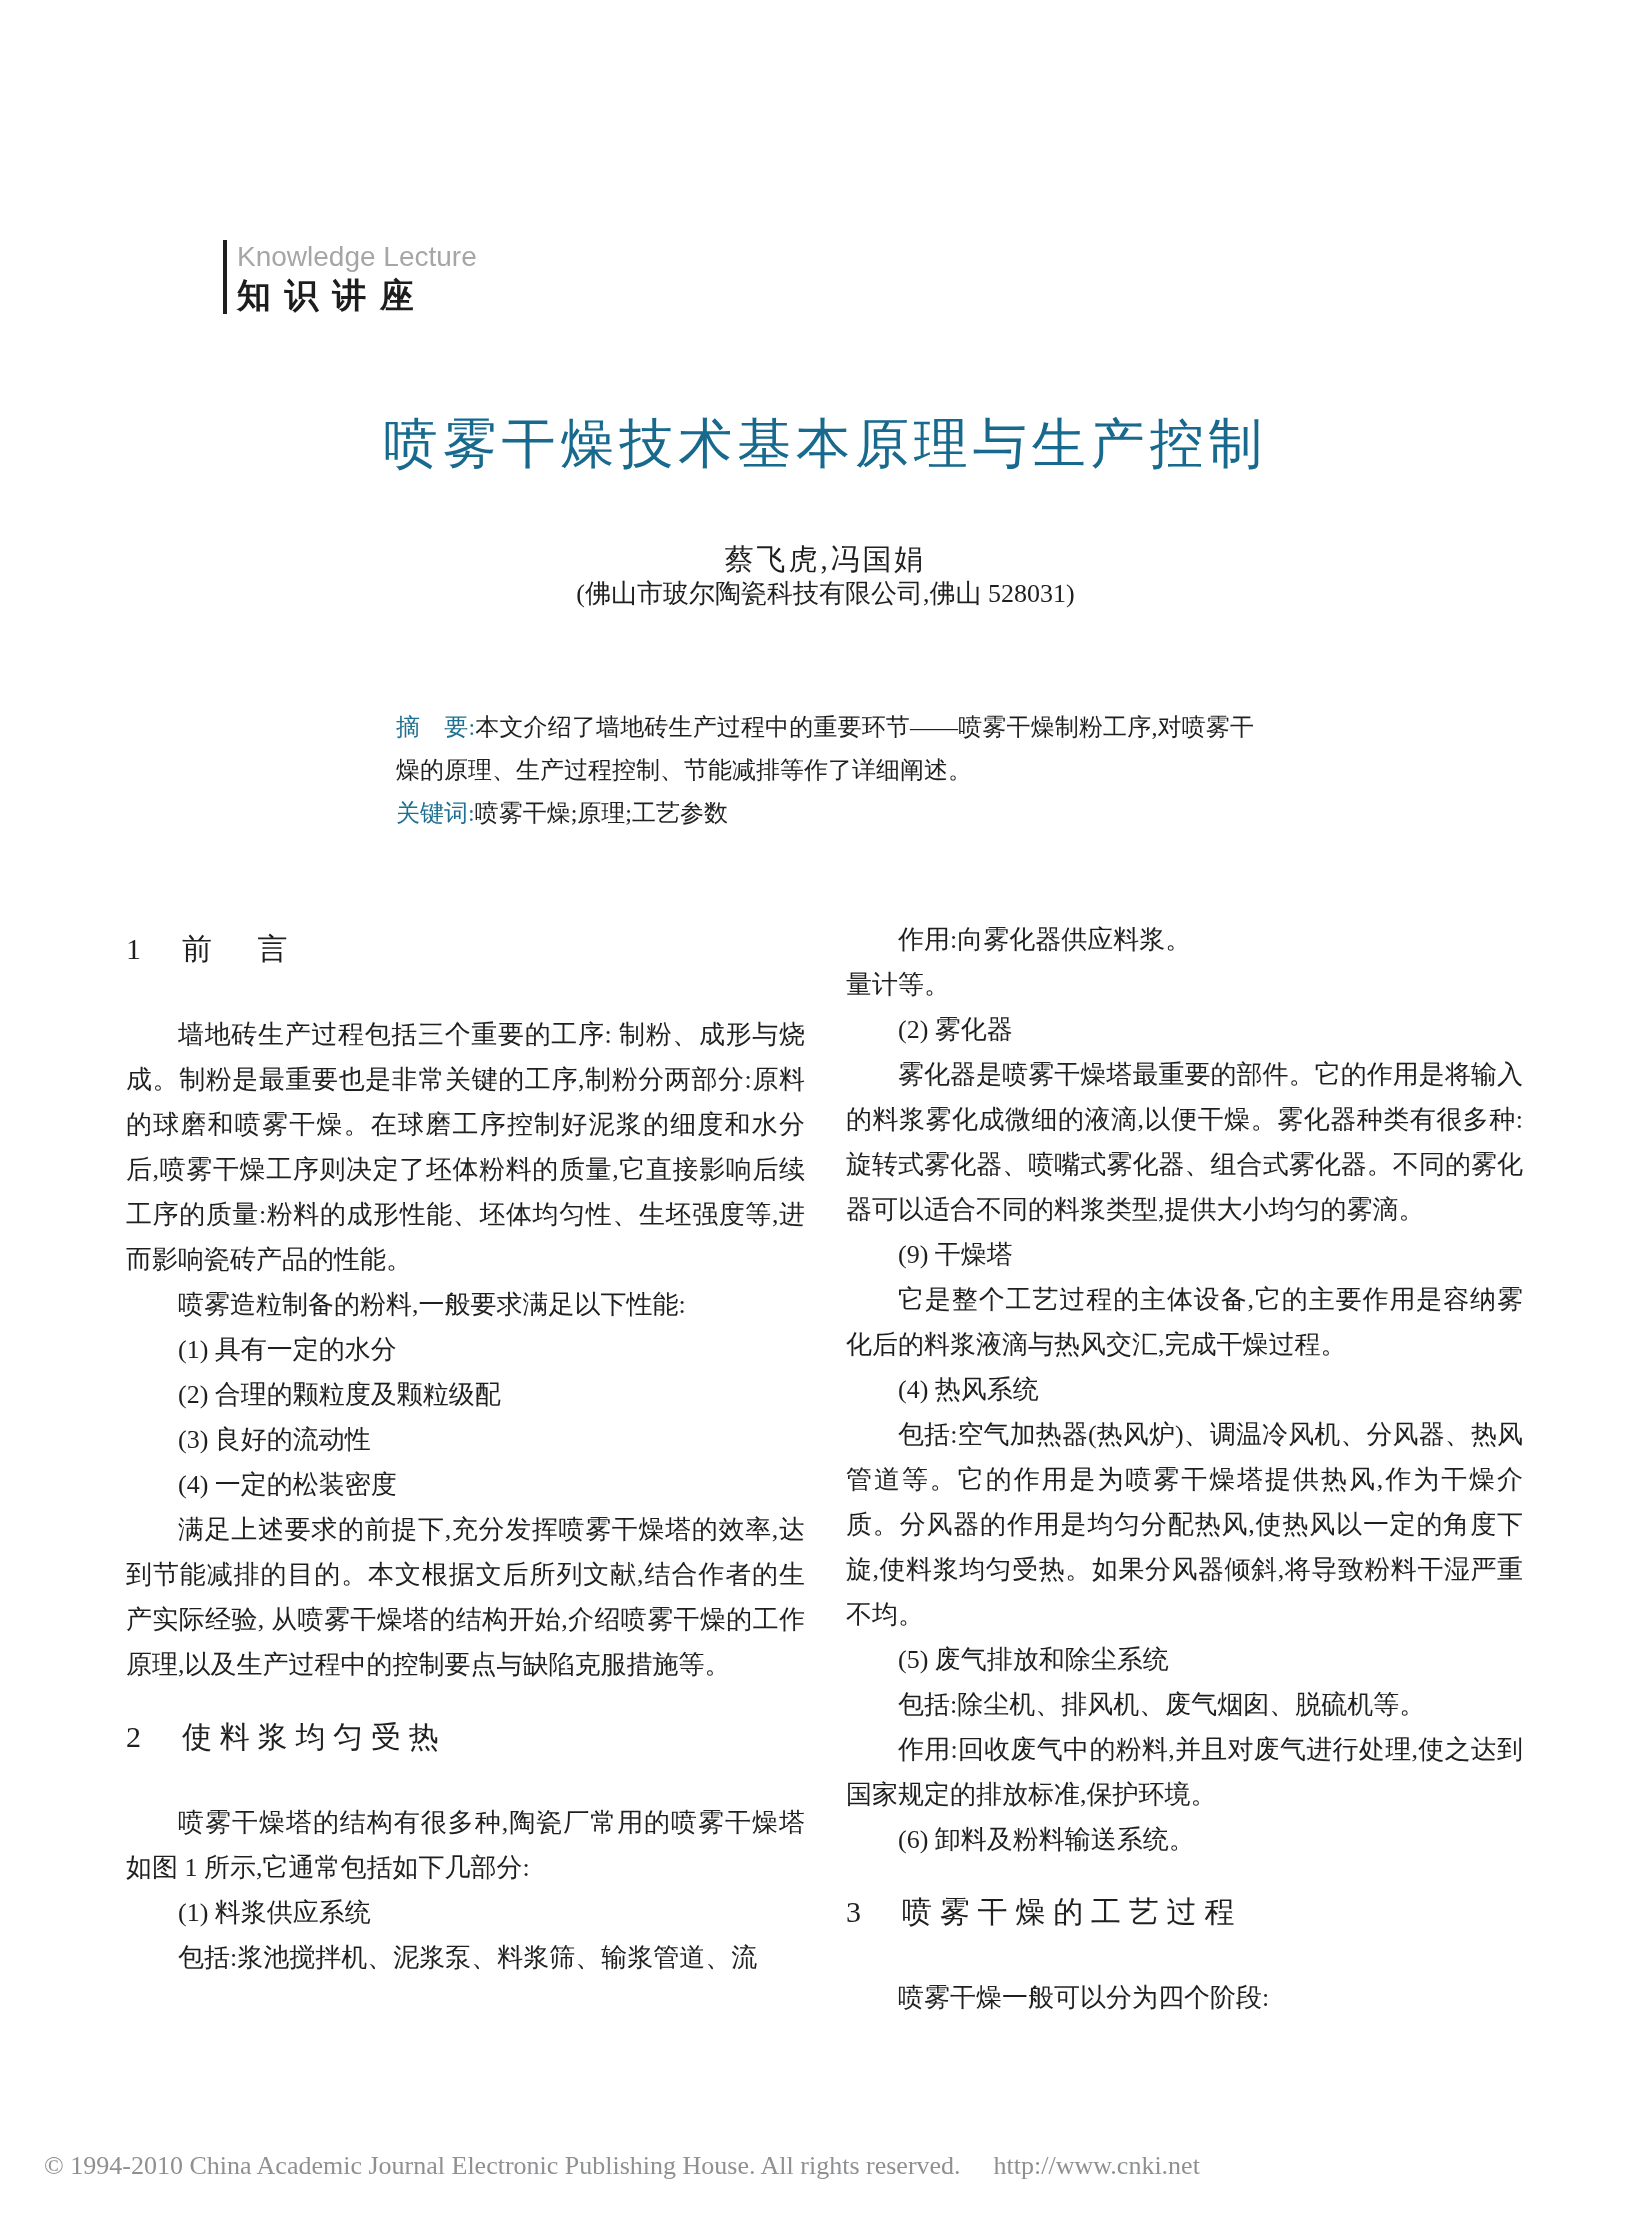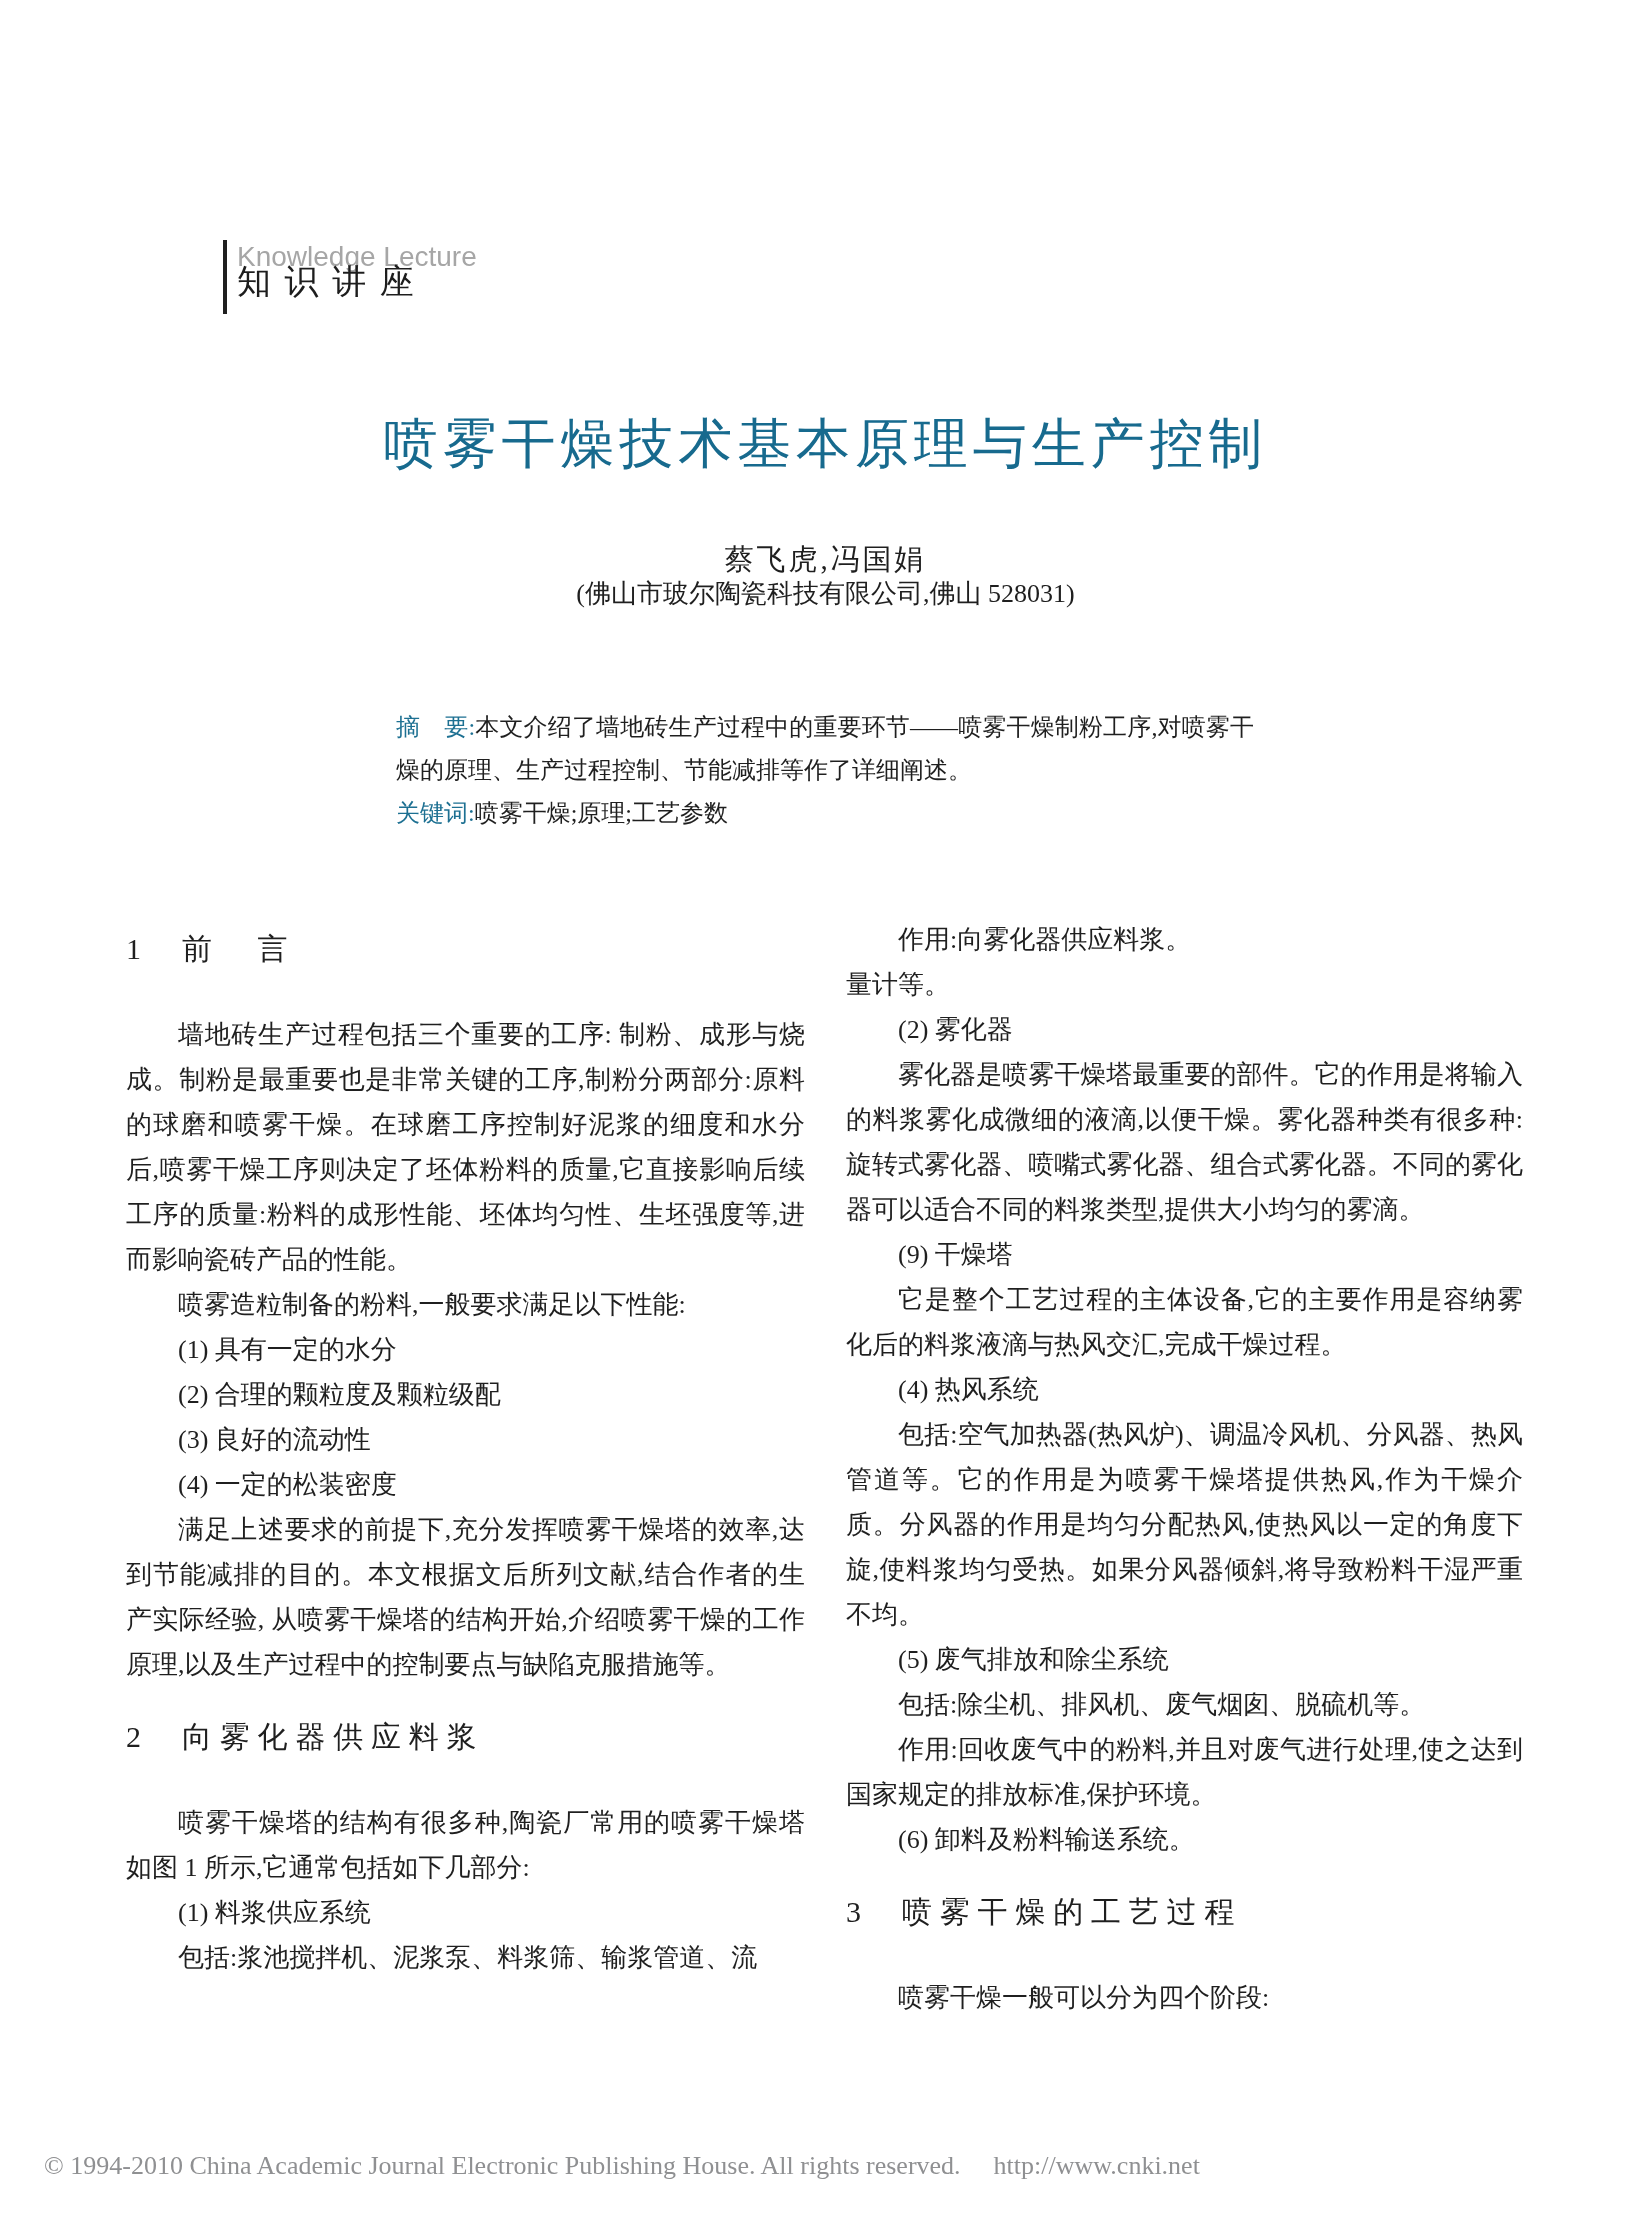--- a/index.html
+++ b/index.html
@@ -15,22 +15,22 @@
   .journal-name{position:absolute;left:247px;top:0;height:64px;line-height:66px;
            font-family:"Liberation Sans","DejaVu Sans",sans-serif;font-size:33px;color:#232323;
            letter-spacing:1.9px;word-spacing:9.7px;}
   .issue-divider{position:absolute;left:584px;top:14.6px;width:4.9px;height:37px;background:#95979a;}
   .issue-info{position:absolute;left:606px;top:0;height:64px;line-height:68px;font-size:27px;color:#232323;}
 
   
   .collabel-bar{position:absolute;left:223px;top:240px;width:3.9px;height:74px;background:#1f1f1f;}
   .collabel-en{position:absolute;left:237px;top:241px;font-family:"Liberation Sans","DejaVu Sans",sans-serif;
            font-size:28px;line-height:31px;color:#a6a6a6;}
-  .collabel-zh{position:absolute;left:237px;top:262px;font-family:"Liberation Sans","DejaVu Sans",sans-serif;
-           font-size:34px;line-height:39px;font-weight:normal;color:#1d1d1d;letter-spacing:13.6px;}
+  .collabel-zh{position:absolute;left:237px;top:276px;font-family:"Liberation Sans","DejaVu Sans",sans-serif;
+           font-size:34px;line-height:39px;font-weight:bold;color:#1d1d1d;letter-spacing:13.6px;}
 
   
   .article-title{position:absolute;left:0;top:408px;width:1651px;text-align:center;
            font-size:54px;letter-spacing:4.9px;color:#176a8e;}
   .authors{position:absolute;left:0;top:540px;width:1651px;text-align:center;font-size:29px;letter-spacing:2.9px;}
   .affiliation{position:absolute;left:0;top:576px;width:1651px;text-align:center;font-size:26px;}
 
   
   .abstract{position:absolute;left:396px;top:706px;width:858px;font-size:24px;line-height:43px;text-align:justify;}
   .teal{color:#1d7092;}
@@ -76,21 +76,21 @@
 
   <div class="col col-left" id="col-left">
       <div class="sec"><span class="sec-num">1</span><span class="sec-title">前　言</span></div>
       <p class="body-p">墙地砖生产过程包括三个重要的工序: 制粉、成形与烧成。制粉是最重要也是非常关键的工序,制粉分两部分:原料的球磨和喷雾干燥。在球磨工序控制好泥浆的细度和水分后,喷雾干燥工序则决定了坯体粉料的质量,它直接影响后续工序的质量:粉料的成形性能、坯体均匀性、生坯强度等,进而影响瓷砖产品的性能。</p>
       <p class="body-p">喷雾造粒制备的粉料,一般要求满足以下性能:</p>
       <p class="body-p">(1) 具有一定的水分</p>
       <p class="body-p">(2) 合理的颗粒度及颗粒级配</p>
       <p class="body-p">(3) 良好的流动性</p>
       <p class="body-p">(4) 一定的松装密度</p>
       <p class="body-p">满足上述要求的前提下,充分发挥喷雾干燥塔的效率,达到节能减排的目的。本文根据文后所列文献,结合作者的生产实际经验, 从喷雾干燥塔的结构开始,介绍喷雾干燥的工作原理,以及生产过程中的控制要点与缺陷克服措施等。</p>
-      <div class="sec"><span class="sec-num">2</span><span class="sec-title">向雾化器供应料浆</span></div>
+      <div class="sec"><span class="sec-num">2</span><span class="sec-title">使料浆均匀受热</span></div>
       <p class="body-p">喷雾干燥塔的结构有很多种,陶瓷厂常用的喷雾干燥塔如图 1 所示,它通常包括如下几部分:</p>
       <p class="body-p">(1) 料浆供应系统</p>
       <p class="body-p">包括:浆池搅拌机、泥浆泵、料浆筛、输浆管道、流</p>
     </div>
   <div class="col col-right" id="col-right">
       <p class="body-p">作用:向雾化器供应料浆。</p>
       <p class="body-p cont">量计等。</p>
       <p class="body-p">(2) 雾化器</p>
       <p class="body-p">雾化器是喷雾干燥塔最重要的部件。它的作用是将输入的料浆雾化成微细的液滴,以便干燥。雾化器种类有很多种:旋转式雾化器、喷嘴式雾化器、组合式雾化器。不同的雾化器可以适合不同的料浆类型,提供大小均匀的雾滴。</p>
       <p class="body-p">(9) 干燥塔</p>

